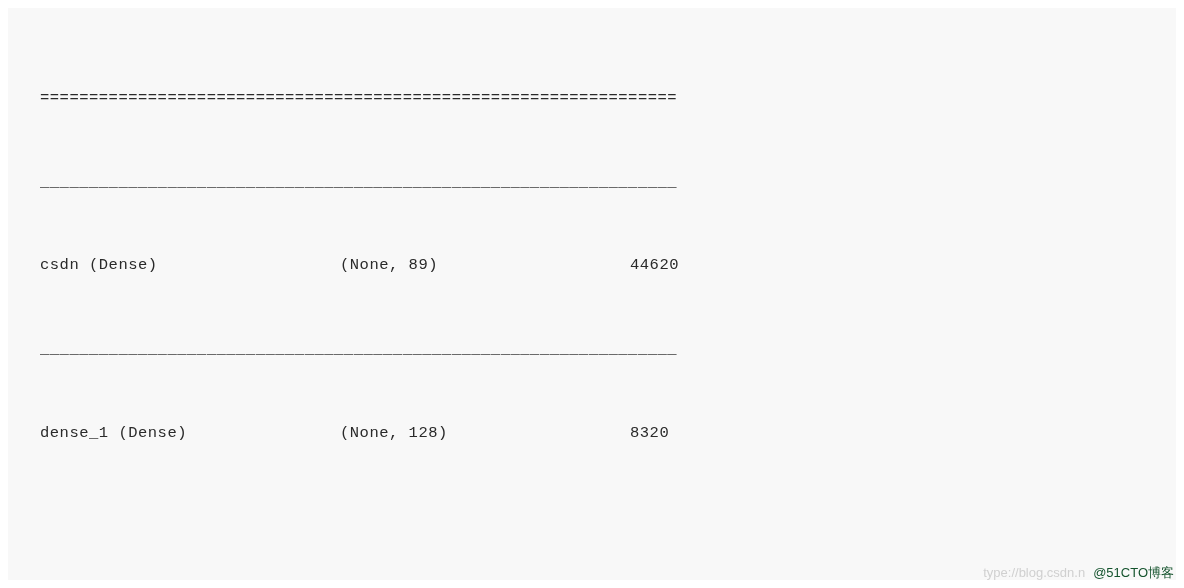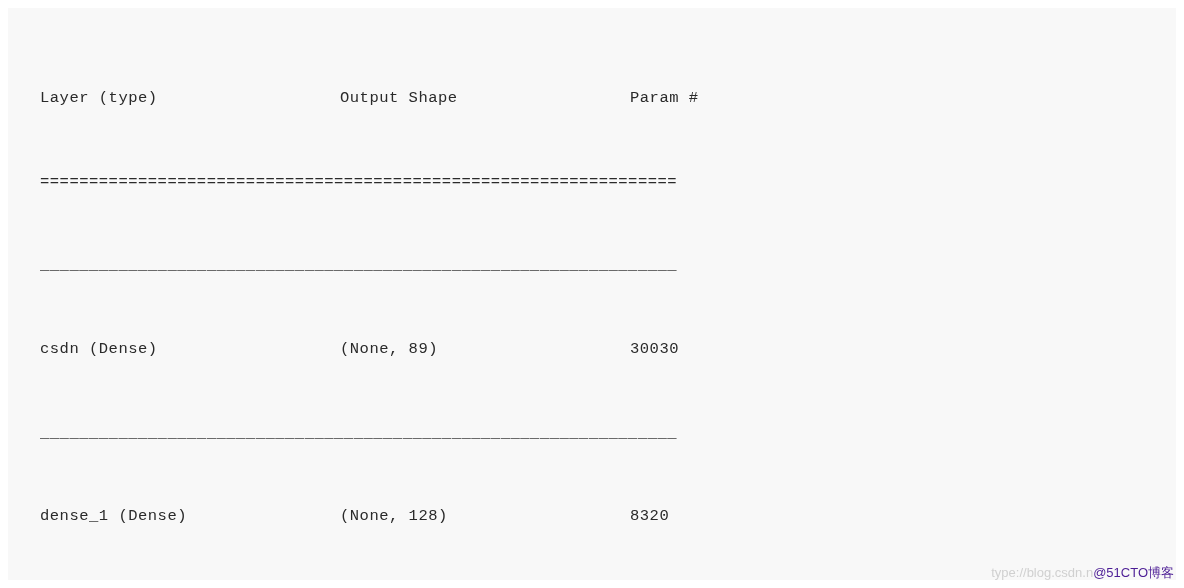--- a/index.html
+++ b/index.html
@@ -48,32 +48,32 @@
     }
     .watermark {
       position: absolute;
       bottom: 6px;
       right: 10px;
       font-family: Arial, sans-serif;
       font-size: 13px;
       color: #d0d0d0;
     }
     .watermark .dark {
-      color: #4c1d95;
+      color: #14532d;
+      margin-left: 8px;
     }
   </style>
 </head>
 <body>
 
 <div class="container">
   <div class="summary-block">
-<div class="header-row"><span class="col1">Layer (type)</span><span class="col2">Output Shape</span><span class="col3">Param #</span></div>
 <div class="divider-double">=================================================================</div>
 <div class="divider-single">_________________________________________________________________</div>
-<div class="layer-row"><span class="col1">csdn (Dense)</span><span class="col2">(None, 89)</span><span class="col3">30030</span></div>
+<div class="layer-row"><span class="col1">csdn (Dense)</span><span class="col2">(None, 89)</span><span class="col3">44620</span></div>
 <div class="divider-single">_________________________________________________________________</div>
 <div class="layer-row"><span class="col1">dense_1 (Dense)</span><span class="col2">(None, 128)</span><span class="col3">8320</span></div>
 
 
 
 
 
 
   </div>
 </div>

